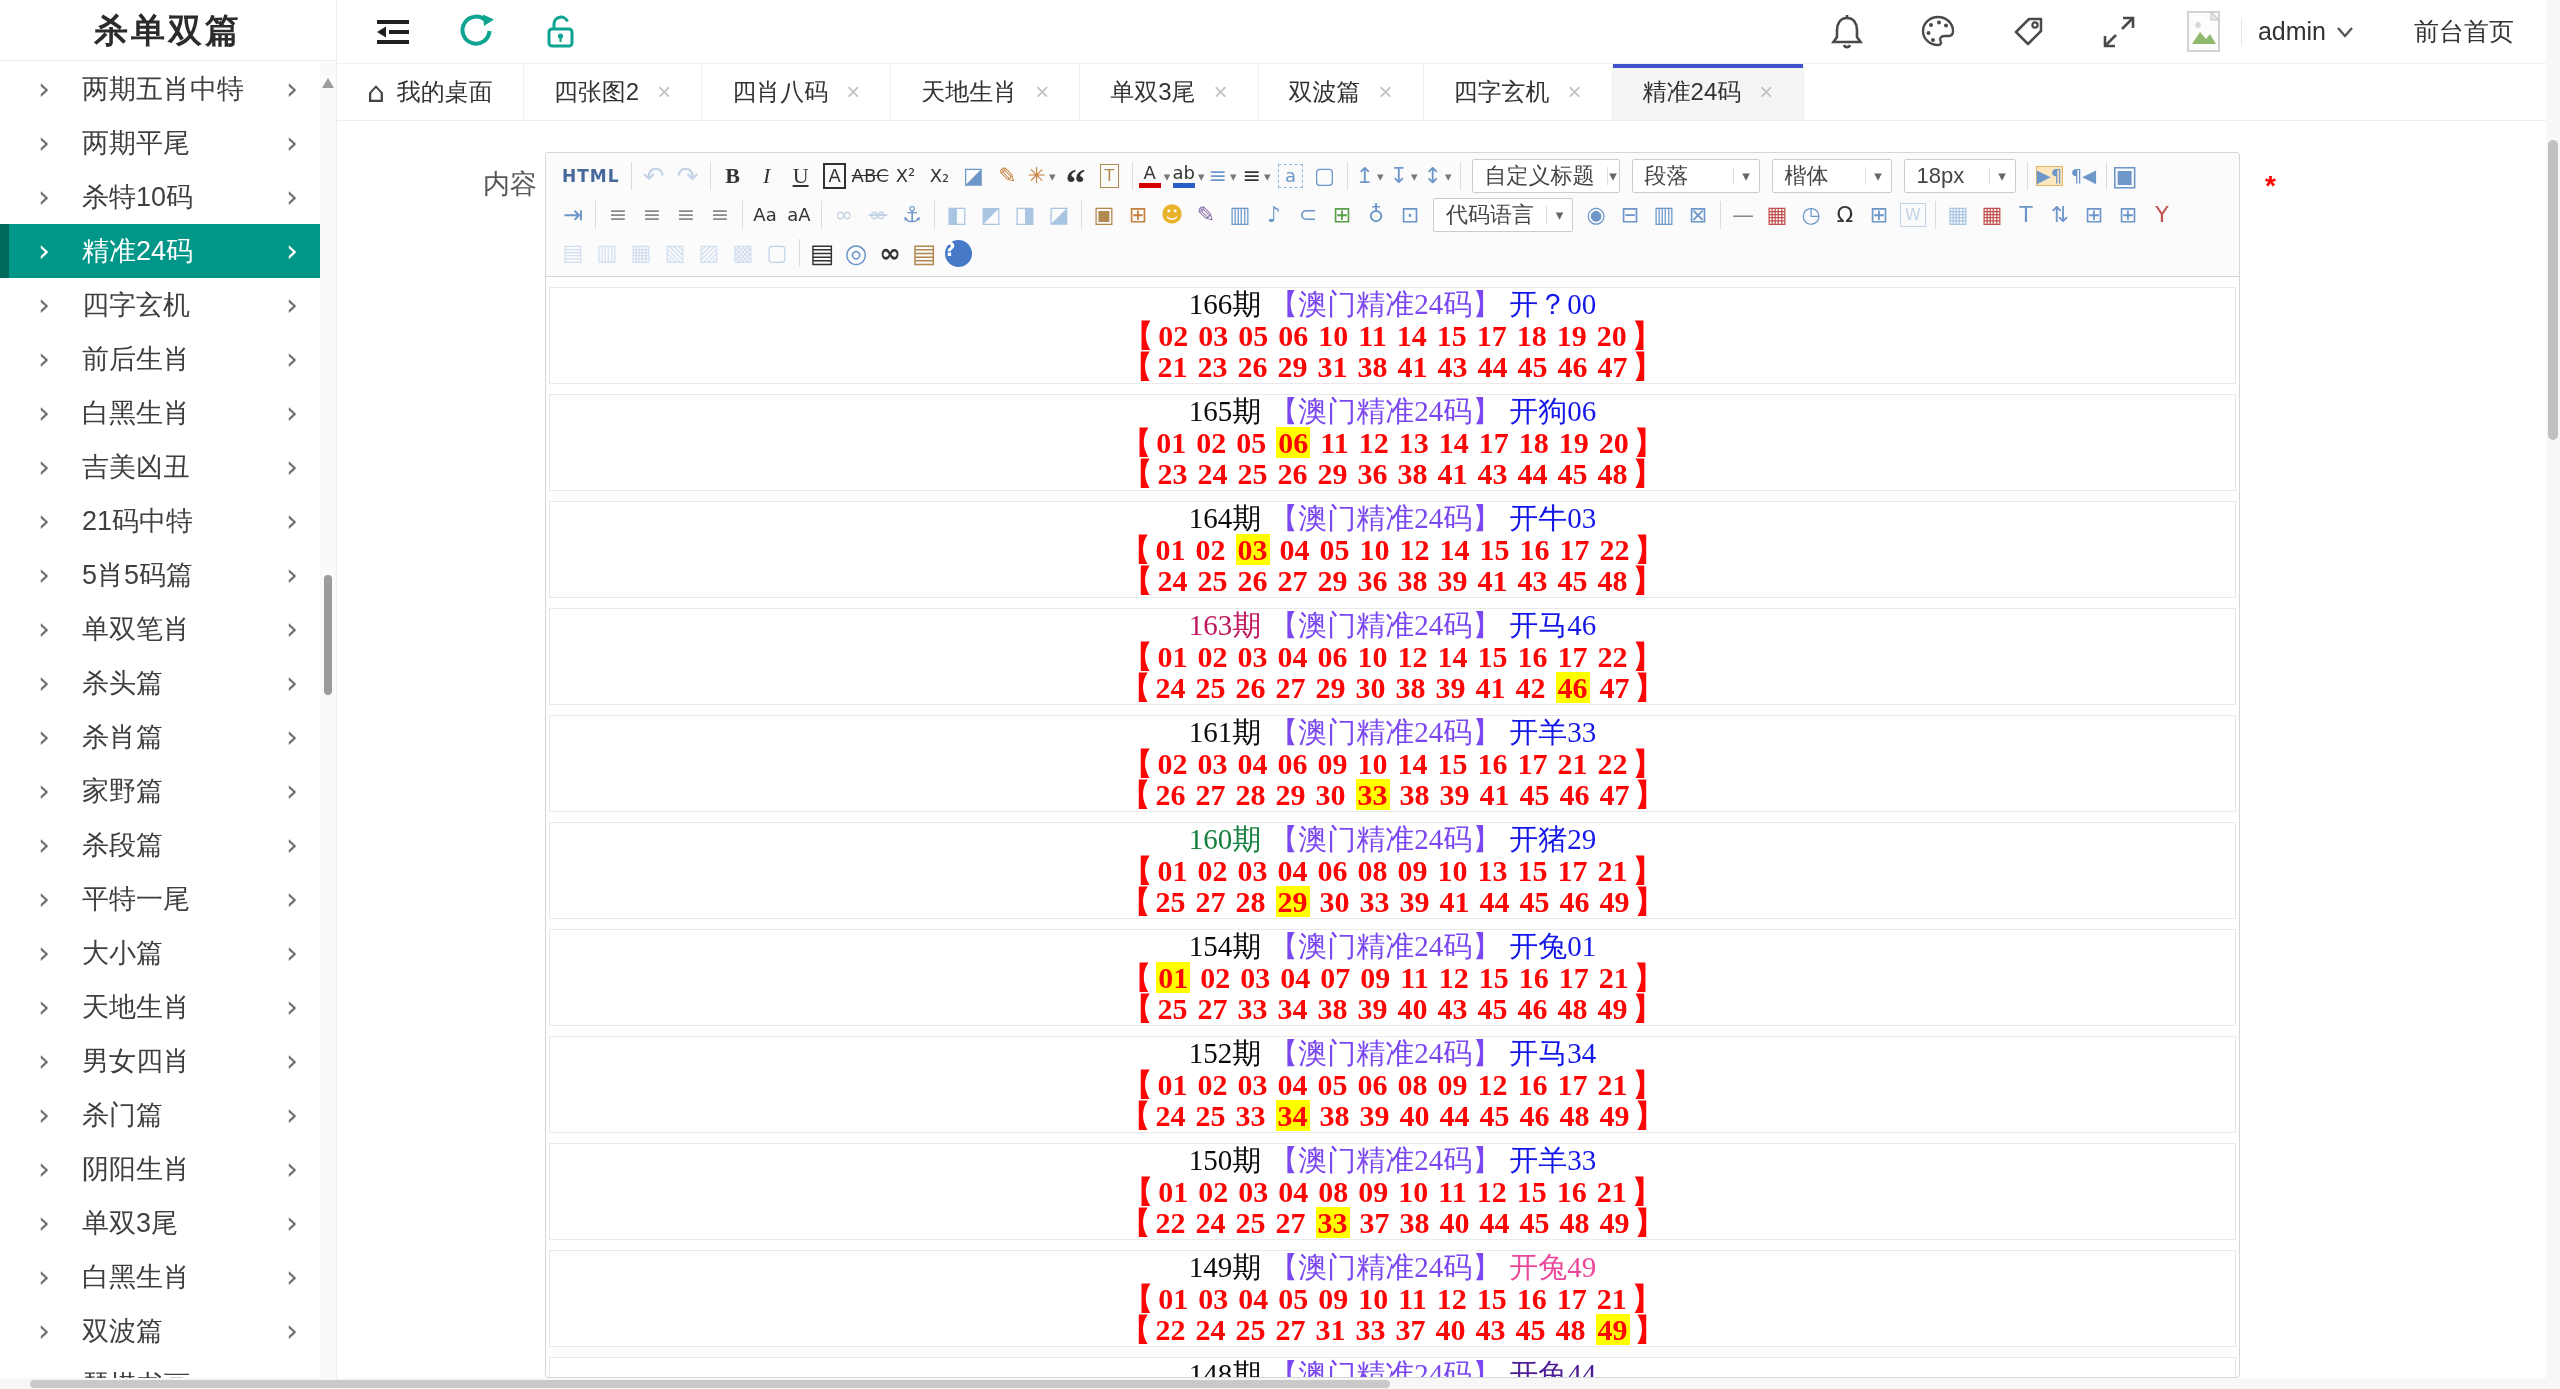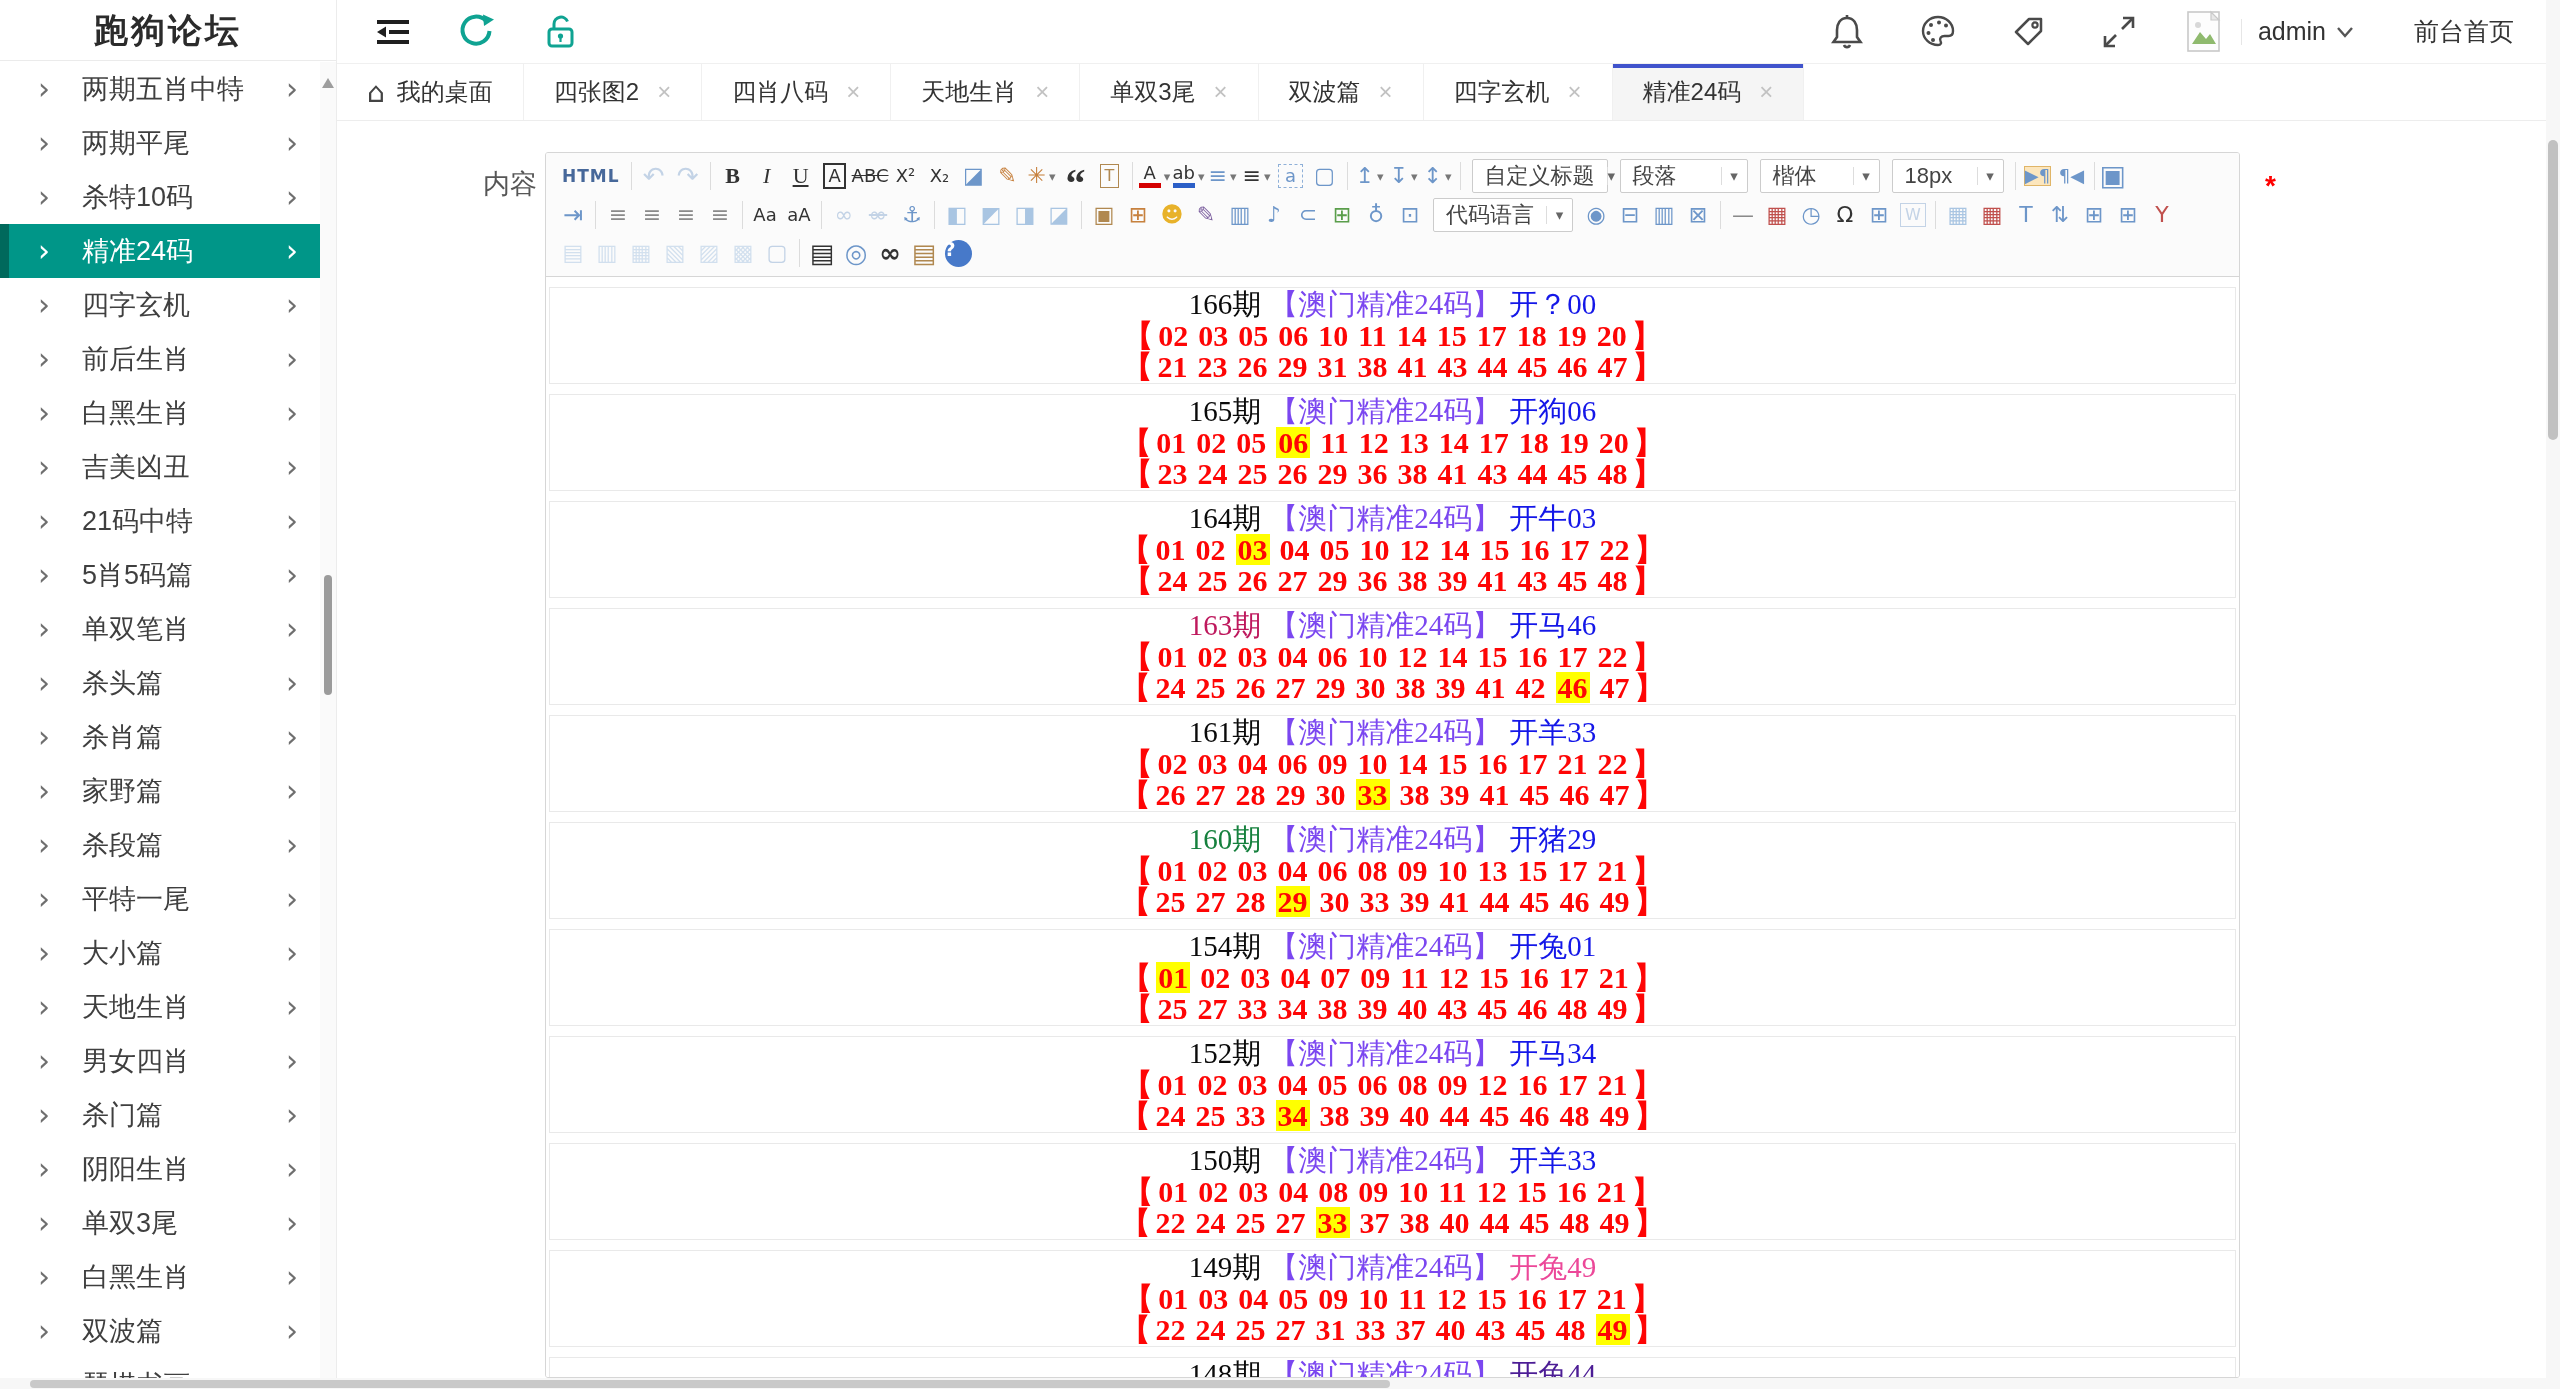--- a/index.html
+++ b/index.html
@@ -90,21 +90,21 @@
   
   #vscroll { position:absolute; right:0; top:0; width:14px; height:100%; background:#f7f7f7; z-index:6; }
   #vthumb { position:absolute; left:2px; top:140px; width:10px; height:300px; background:#c1c1c1; border-radius:5px; }
   #hscroll { position:absolute; left:0; bottom:0; height:11px; width:100%; background:#f7f7f7; z-index:7; }
   #hthumb { position:absolute; left:30px; top:2px; height:8px; width:1360px; background:#c9c9c9; border-radius:4px; }
 </style>
 </head>
 <body>
 
 <div id="sidebar">
-  <div id="sb-title">跑狗论坛</div>
+  <div id="sb-title">杀单双篇</div>
   <div id="menu">
       <div class="mi">
         <span class="chev l">›</span>
         <span class="lbl">两期五肖中特</span>
         <span class="chev r">›</span>
       </div>
       <div class="mi">
         <span class="chev l">›</span>
         <span class="lbl">两期平尾</span>
         <span class="chev r">›</span>
@@ -430,21 +430,21 @@
           </div>
           <div class="tbtn">
             <span class="c-blue">↧</span>
             <span class="cap">▾</span>
           </div>
           <div class="tbtn">
             <span class="c-blue">↕</span>
             <span class="cap">▾</span>
           </div>
           <div class="tsep"></div>
-          <div class="tsel" style="width: 136px;">
+          <div class="tsel" style="width: 148px;">
             <span class="txt">自定义标题</span>
             <span class="car">▾</span>
           </div>
           <div class="tsel" style="width: 128px;">
             <span class="txt">段落</span>
             <span class="car">▾</span>
           </div>
           <div class="tsel" style="width: 120px;">
             <span class="txt">楷体</span>
             <span class="car">▾</span>

